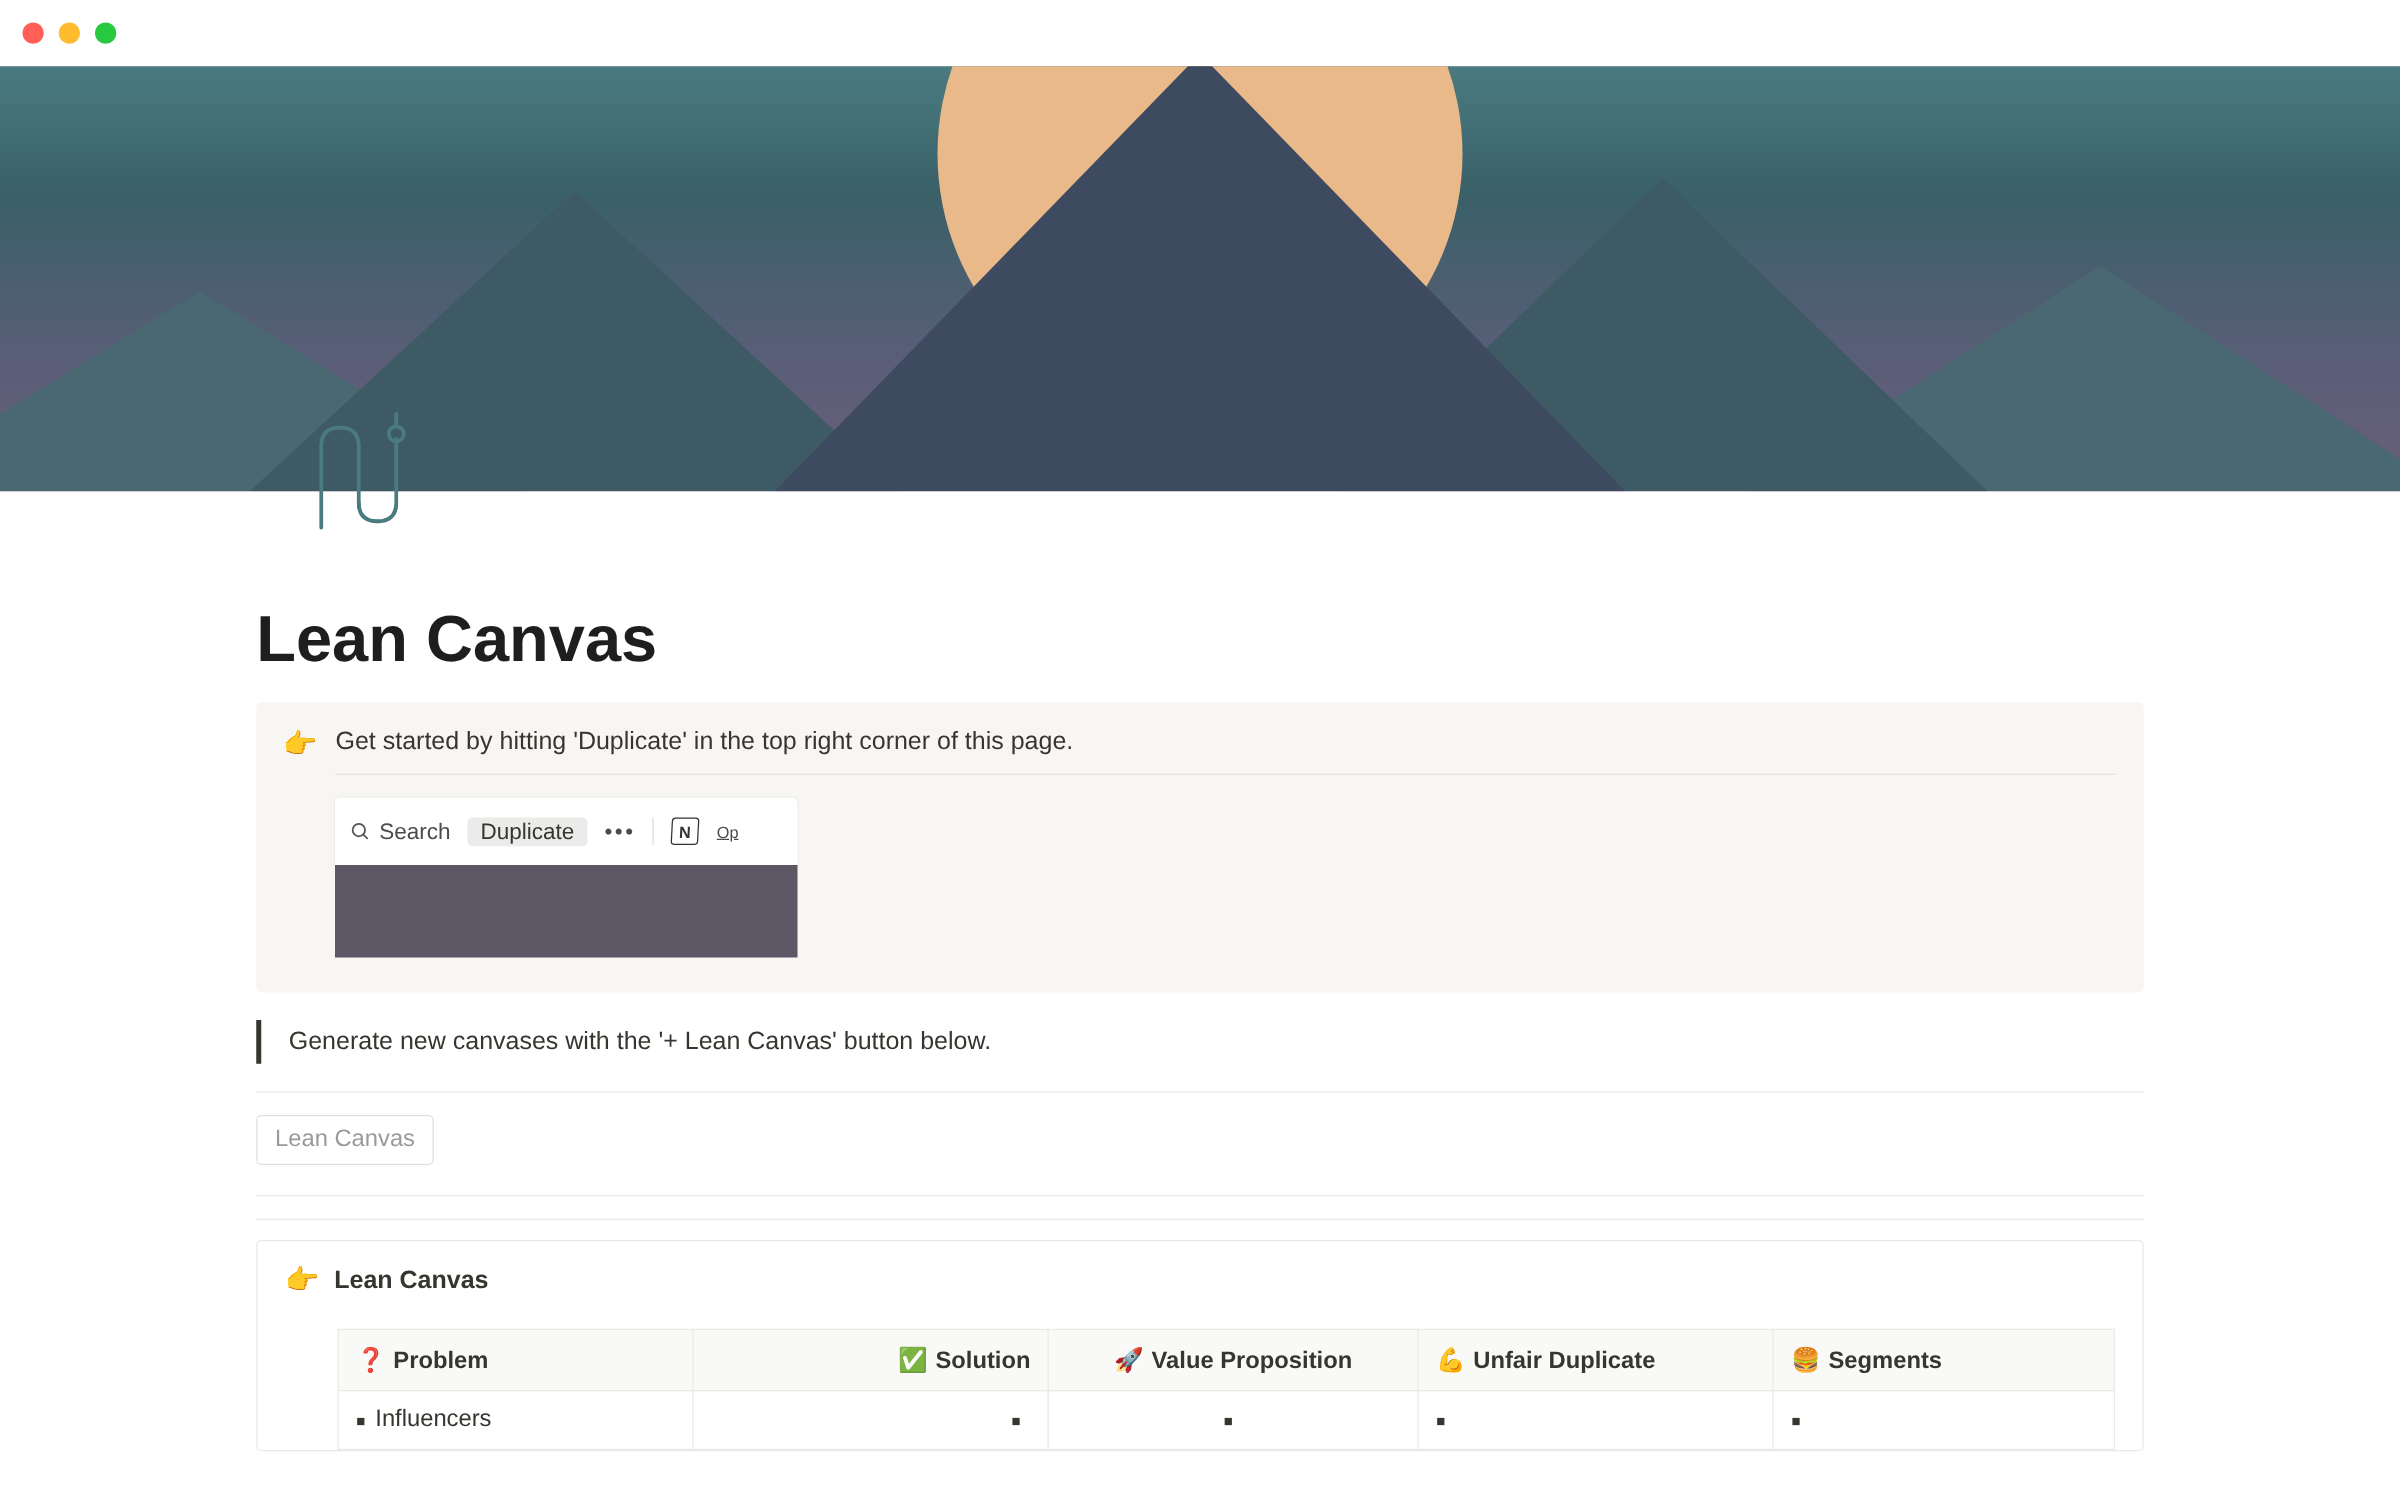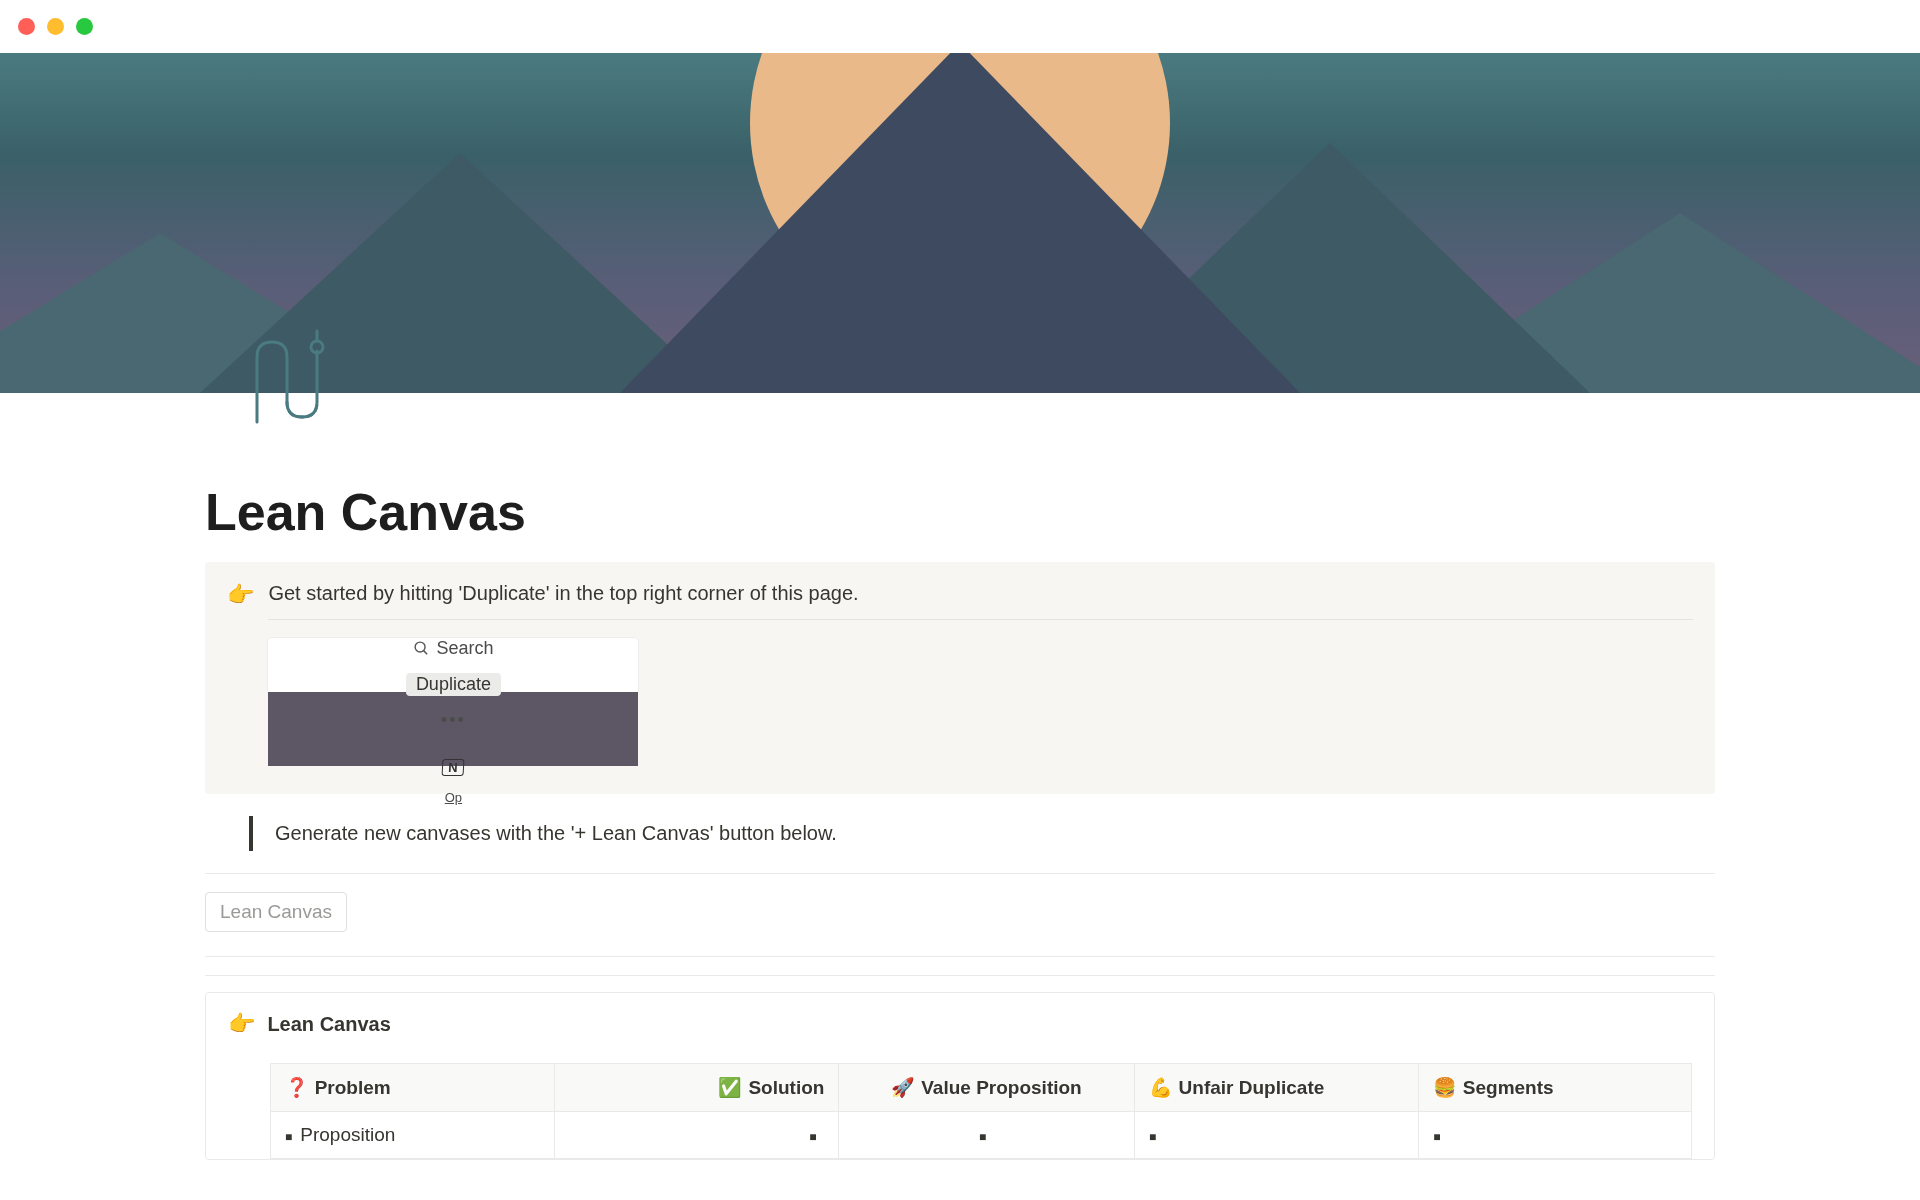--- a/index.html
+++ b/index.html
@@ -123,21 +123,20 @@
 .demo-bar {
   background: #fff;
   border-radius: 4px 4px 0 0;
   height: 54px;
   display: flex;
   align-items: center;
   justify-content: flex-start;
   padding: 0 12px;
   gap: 14px;
   box-shadow: 0 0 0 1px rgba(0,0,0,0.04);
-  flex-direction: column;
 }
 .demo-bar .grp { display: flex; align-items: center; gap: 6px; color: #4b4b4b; font-size: 18px; }
 .demo-bar .dup {
   background: #ebebea;
   padding: 1px 10px;
   border-radius: 4px;
   font-size: 18px;
 }
 .demo-bar .more { font-size: 18px; letter-spacing: 2px; color: #4b4b4b; }
 .demo-bar .sep { width: 1px; height: 22px; background: #ddd; }
@@ -159,21 +158,20 @@
   background: #5c5665;
 }
 
 
 .quote {
   border-left: 4px solid #37352f;
   padding: 6px 0 6px 22px;
   font-size: 20px;
   margin-top: 22px;
   margin-bottom: 22px;
-  margin-left: 44px;
 }
 
 hr.sep-line {
   border: none;
   border-top: 1px solid #e9e9e7;
   margin: 12px 0;
 }
 
 
 .pill {
@@ -325,21 +323,21 @@
 
     <div class="tbl">
       <div class="row head">
         <div class="cell col1"><span class="emoji" style="color:#d44;">❓</span><span>Problem</span></div>
         <div class="cell col2"><span class="emoji">✅</span><span>Solution</span></div>
         <div class="cell col3"><span class="emoji">🚀</span><span>Value Proposition</span></div>
         <div class="cell col4"><span class="emoji">💪</span><span>Unfair Duplicate</span></div>
         <div class="cell col5"><span class="emoji">🍔</span><span>Segments</span></div>
       </div>
       <div class="row">
-        <div class="cell col1"><span class="sq">■</span><span>Proposition</span></div>
+        <div class="cell col1"><span class="sq">■</span><span>Influencers</span></div>
         <div class="cell col2"><span class="sq">■</span><span></span></div>
         <div class="cell col3"><span class="sq">■</span><span></span></div>
         <div class="cell col4"><span class="sq">■</span><span></span></div>
         <div class="cell col5"><span class="sq">■</span><span></span></div>
       </div>
     </div>
   </div>
 
 </div>
 

